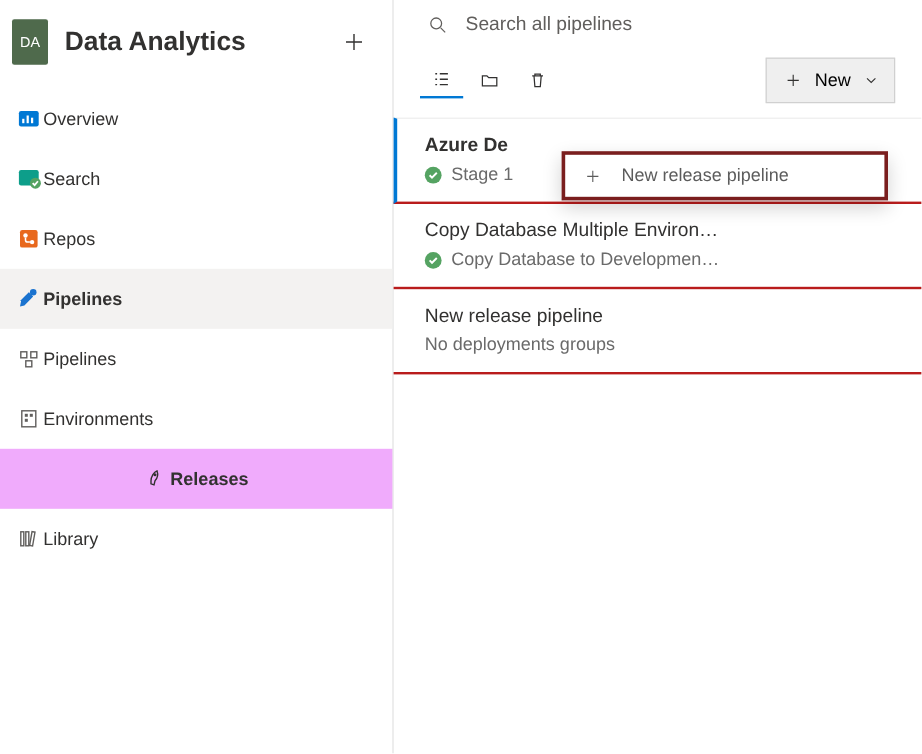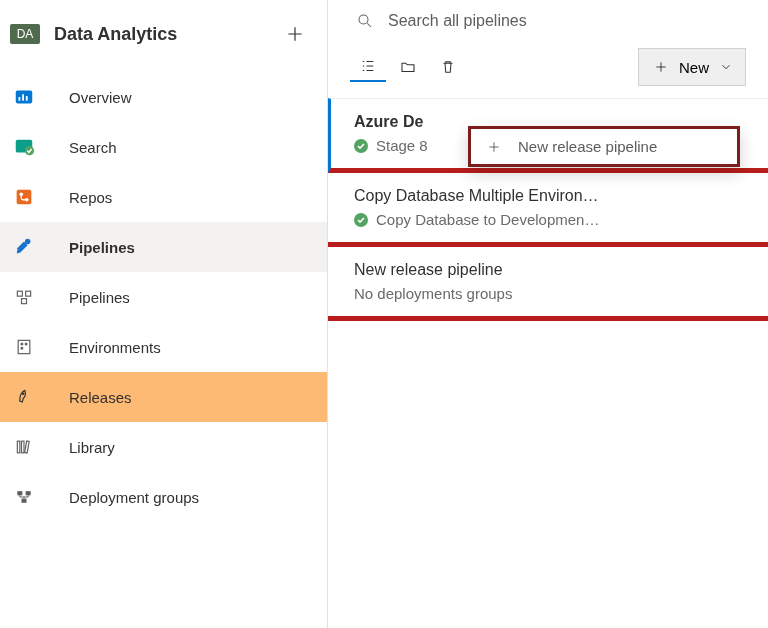--- a/index.html
+++ b/index.html
@@ -20,48 +20,49 @@
       flex-direction: column;
       background: #fff;
     }
     .sidebar-header {
       display: flex;
       align-items: center;
       padding: 16px 14px 20px 10px;
       gap: 14px;
     }
     .project-avatar {
-      width: 30px; height: 20px;
+      width: 30px; height: 38px;
       background: #4f6a4c;
       color: #fff;
       display: flex; align-items: center; justify-content: center;
       font-size: 12px;
       border-radius: 2px;
     }
-    .project-name { font-weight: 600; font-size: 18px; flex: 1; }
+    .project-name { font-weight: 600; font-size: 22px; flex: 1; }
     .new-project-btn {
       width: 36px; height: 36px;
       display: flex; align-items: center; justify-content: center;
       cursor: pointer;
       color: #323130;
     }
     .nav { flex: 1; }
     .nav-item, .subnav-item {
       display: flex;
       align-items: center;
       height: 50px;
       padding: 0 14px 0 12px;
-      gap: 33px;
+      gap: 0;
       cursor: pointer;
       font-size: 15px;
     }
     .nav-item.active, .subnav-item.active {
-      background: #fdba74;
-      font-weight: 400;
+      background: #f0abfc;
+      font-weight: 700;
       position: relative;
+      justify-content: center;
     }
     .nav-item.expanded {
       background: #f3f2f1;
       font-weight: 600;
     }
     .nav-icon {
       width: 24px; height: 24px;
       display: flex; align-items: center; justify-content: center;
       flex-shrink: 0;
     }
@@ -111,21 +112,21 @@
       background: #efefef;
       border: 1px solid #d0d0d0;
       padding: 6px 12px 6px 14px;
       font-size: 15px;
       cursor: pointer;
       height: 38px;
     }
     .list { }
     .list-item {
       padding: 14px 22px 14px 26px;
-      border-bottom: 5px solid #b91c1c;
+      border-bottom: 2px solid #b91c1c;
       border-top: 1px solid #ededed;
       position: relative;
     }
     .list-item.selected {
       border-left: 3px solid #0078d4;
       padding-left: 23px;
       background: #fff;
     }
     .list-item + .list-item { border-top: none; }
     .item-title { font-size: 16px; font-weight: 600; margin-bottom: 6px; color: #323130; }
@@ -254,31 +255,20 @@
       <div class="subnav-item">
         <span class="nav-icon">
           <svg viewBox="0 0 24 24" width="20" height="20">
               <rect x="4" y="5" width="3" height="14" fill="none" stroke="#605e5c" stroke-width="1.4"></rect>
               <rect x="9" y="5" width="3" height="14" fill="none" stroke="#605e5c" stroke-width="1.4"></rect>
               <rect x="14" y="5" width="3" height="14" transform="rotate(10 15.5 12)" fill="none" stroke="#605e5c" stroke-width="1.4"></rect>
             </svg>
         </span>
         <span>Library</span>
       </div>
-      <div class="subnav-item">
-        <span class="nav-icon">
-          <svg viewBox="0 0 24 24" width="20" height="20">
-              <rect x="4" y="5" width="6" height="5" fill="#605e5c"></rect>
-              <rect x="14" y="5" width="6" height="5" fill="#605e5c"></rect>
-              <rect x="9" y="14" width="6" height="5" fill="#605e5c"></rect>
-              <path d="M7 10v2h10v-2M12 12v2" stroke="#605e5c" stroke-width="1.2" fill="none"></path>
-            </svg>
-        </span>
-        <span>Deployment groups</span>
-      </div>
     </nav>
   </aside>
 
   <main class="main">
     <div class="search-row">
       <svg viewBox="0 0 24 24" width="18" height="18">
           <circle cx="10" cy="10" r="6" fill="none" stroke="#605e5c" stroke-width="1.4"></circle>
           <path d="M15 15l5 5" stroke="#605e5c" stroke-width="1.4"></path>
         </svg>
       <input type="text" placeholder="Search all pipelines" style="">
@@ -314,21 +304,21 @@
 
     <div class="list">
       <div class="list-item selected">
         <div class="item-title">Azure De</div>
         <div class="item-sub">
           <span class="status-dot success">
             <svg viewBox="0 0 10 10">
                 <path d="M2 5l2 2 4-4" stroke="#fff" stroke-width="1.6" fill="none"></path>
               </svg>
           </span>
-          <span>Stage 8</span>
+          <span>Stage 1</span>
         </div>
       </div>
       <div class="list-item">
         <div class="item-title">Copy Database Multiple Environ…</div>
         <div class="item-sub">
           <span class="status-dot success">
             <svg viewBox="0 0 10 10">
                 <path d="M2 5l2 2 4-4" stroke="#fff" stroke-width="1.6" fill="none"></path>
               </svg>
           </span>

